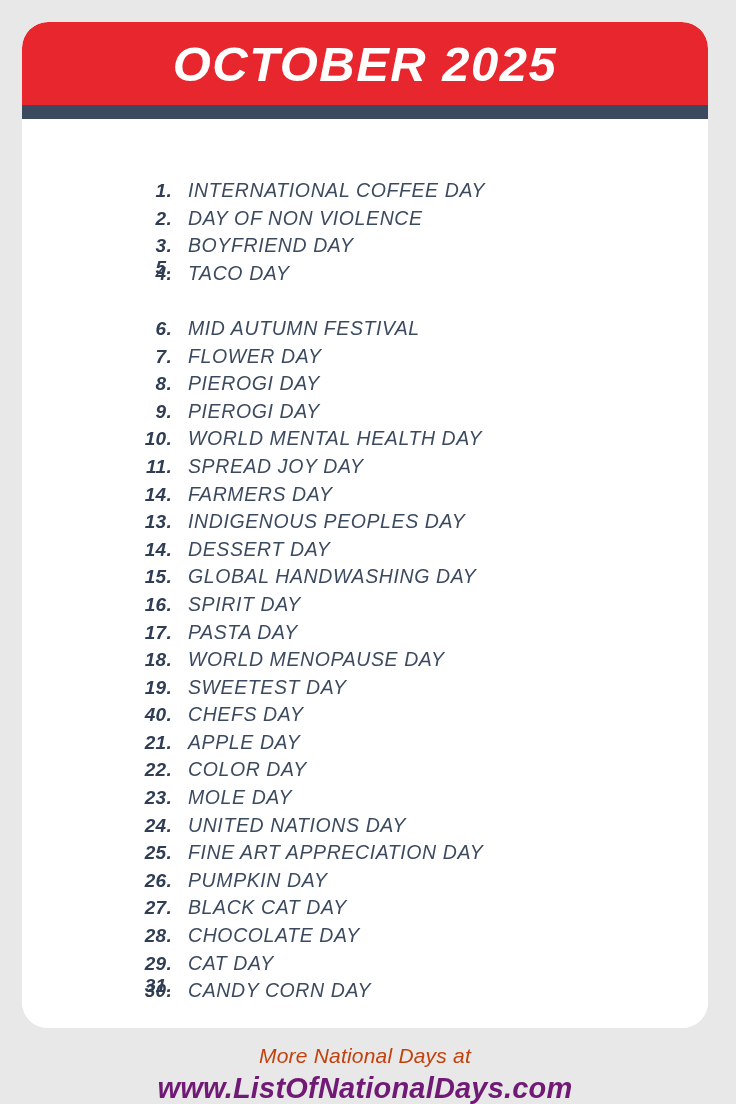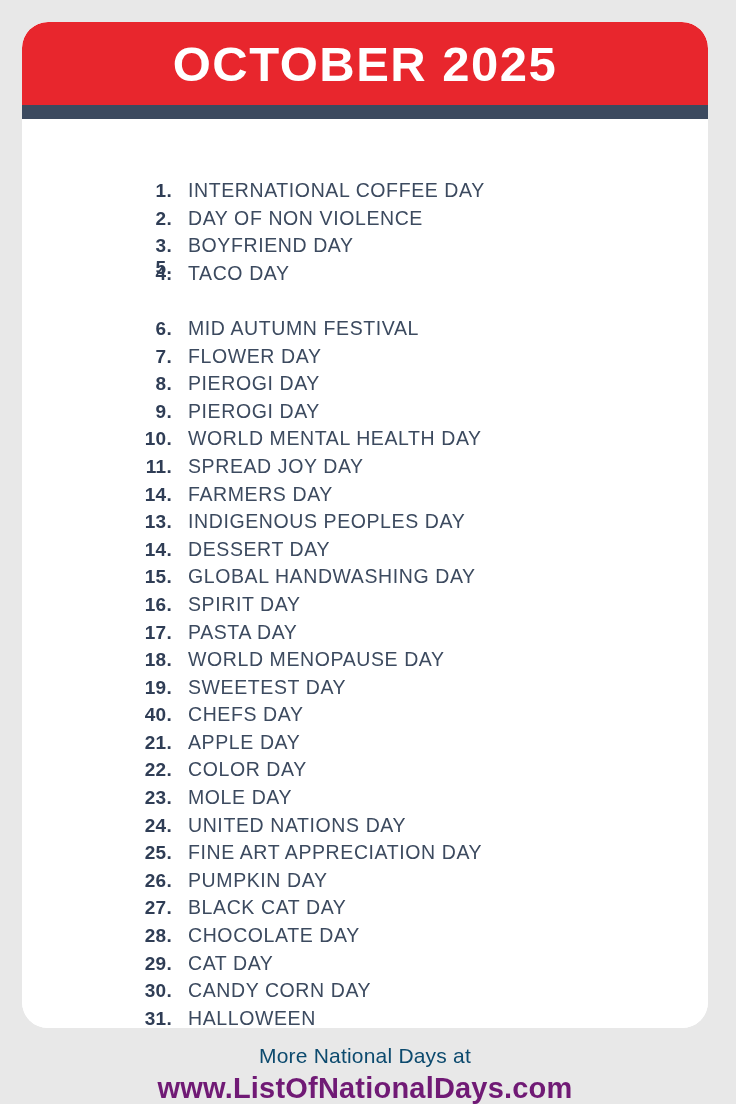--- a/index.html
+++ b/index.html
@@ -17,20 +17,21 @@
     justify-content: center;
   }
 
   .poster {
     width: 736px;
     height: 1104px;
     background: #e8e8e8;
     padding: 22px 28px 0 22px;
     display: flex;
     flex-direction: column;
+    font-style: italic;
   }
 
   .card {
     background: #ffffff;
     border-radius: 26px;
     overflow: hidden;
     display: flex;
     flex-direction: column;
     flex: 0 0 auto;
   }
@@ -88,21 +89,21 @@
     white-space: nowrap;
     margin-top: 32px;
   }
 
   .footer {
     padding: 16px 0 0 0;
     text-align: center;
   }
 
   .footer-line1 {
-    color: #0c4a6e;
+    color: #c2410c;
     font-size: 21px;
     letter-spacing: 0.2px;
     margin-bottom: 4px;
   }
 
   .footer-line2 {
     color: #701a75;
     font-size: 29px;
     font-weight: bold;
     letter-spacing: 0.2px;
@@ -237,21 +238,20 @@
         <div class="row">
           <span class="num">29.</span>
           <span class="label">CAT DAY</span>
         </div>
         <div class="row">
           <span class="num">30.</span>
           <span class="label">CANDY CORN DAY</span>
         </div>
         <div class="row">
           <span class="num">31.</span>
-          <span class="label">HALLOWEEN</span>
         </div>
       </div>
 
   </div>
 
   <div class="footer">
     <div class="footer-line1">More National Days at</div>
     <div class="footer-line2">www.ListOfNationalDays.com</div>
   </div>
 

